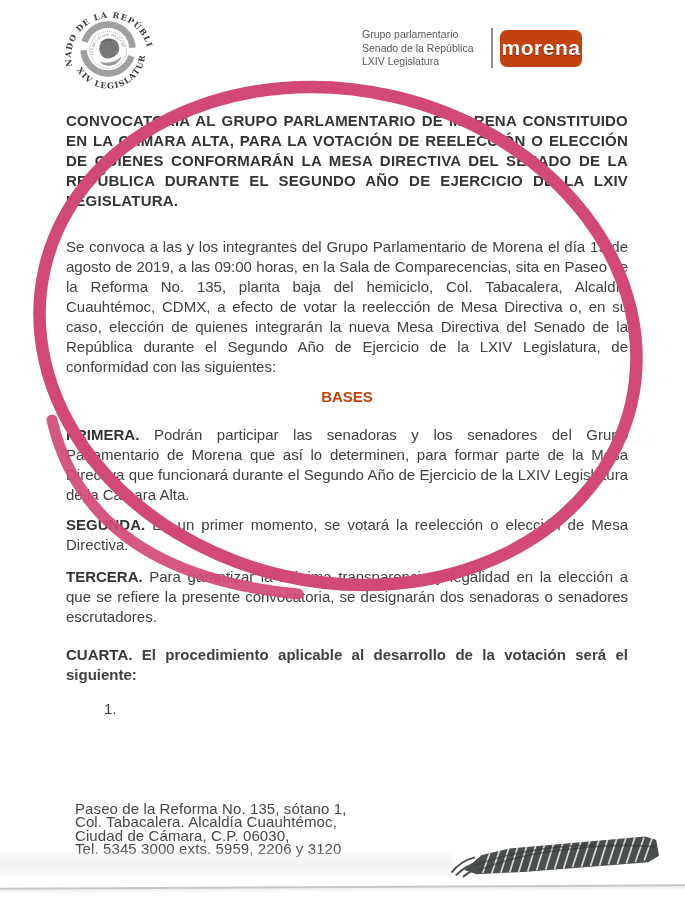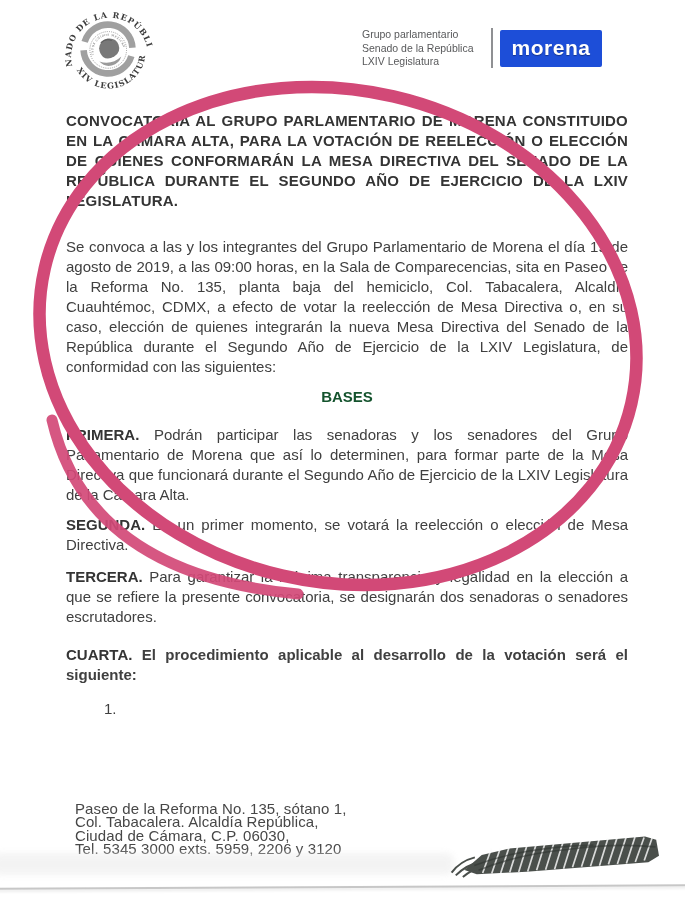--- a/index.html
+++ b/index.html
@@ -9,32 +9,32 @@
   }
   
   .seal{position:absolute;left:58px;top:2px;width:100px;height:94px;transform:rotate(-13deg);}
   .seal svg{width:100%;height:100%;}
   .seal-arc-text{font-family:"DejaVu Serif", serif;font-weight:bold;font-size:8.6px;fill:#3c3c3c;letter-spacing:1.1px;}
   .seal-micro{font-family:"DejaVu Serif", serif;font-size:3.1px;fill:#6e6e6e;letter-spacing:.4px;}
   .gp-block{position:absolute;top:28px;left:362px;display:flex;align-items:center;}
   .gp-lines{width:120px;text-align:left;font-size:10.5px;line-height:13.5px;color:#58595b;}
   .vsep{width:2px;height:40px;background:#8f9093;margin:0 7px 0 9px;}
   .morena{
-    width:102px;height:37px;background:#1d4ed8;border-radius:2px;
+    width:82px;height:37px;background:#c2410c;border-radius:7px;
     display:flex;align-items:center;justify-content:center;
     color:#ffffff;font-weight:bold;font-size:21px;letter-spacing:.5px;
     text-shadow:0 1px 1px rgba(0,0,0,.35);
   }
   
   .doc{position:absolute;left:66px;top:111px;width:562px;}
   .doc p{margin:0;text-align:justify;}
   .title{font-weight:bold;font-size:15px;line-height:20px;color:#343434;letter-spacing:.2px;margin-bottom:26px !important;}
   .para{font-size:15px;line-height:20px;color:#404040;}
   .intro{margin-bottom:10px !important;}
-  .bases-h{font-weight:bold;font-size:15px;line-height:20px;color:#14532d;text-align:center !important;margin-bottom:18px !important;}
+  .bases-h{font-weight:bold;font-size:15px;line-height:20px;color:#c2410c;text-align:center !important;margin-bottom:18px !important;}
   .b0{margin-bottom:10px !important;}
   .b1{margin-bottom:12px !important;}
   .b2{margin-bottom:18px !important;}
   .b3{margin-bottom:14px !important;font-weight:bold;}
   .para strong{color:#343434;}
   .list-item{display:flex;font-size:15px;line-height:20px;color:#404040;}
   .list-item .num{width:22px;margin-left:38px;flex:none;}
   .list-item .li-text{flex:1;text-align:justify;}
   
   .footer{position:absolute;left:75px;top:802px;font-size:15px;line-height:13.4px;color:#474747;letter-spacing:.1px;}
@@ -102,21 +102,21 @@
     <p class="para b1"><strong>SEGUNDA.</strong><span> En un primer momento, se votará la reelección o elección de Mesa Directiva.</span></p>
     <p class="para b2"><strong>TERCERA.</strong><span> Para garantizar la máxima transparencia y legalidad en la elección a que se refiere la presente convocatoria, se designarán dos senadoras o senadores escrutadores.</span></p>
     <p class="para b3"><strong>CUARTA.</strong><span> El procedimiento aplicable al desarrollo de la votación será el siguiente:</span></p>
     <div class="list-item">
       <span class="num">1.</span>
     </div>
   </div>
 
   <div class="footer">
     <div>Paseo de la Reforma No. 135, sótano 1,</div>
-    <div>Col. Tabacalera. Alcaldía República,</div>
+    <div>Col. Tabacalera. Alcaldía Cuauhtémoc,</div>
     <div>Ciudad de Cámara, C.P. 06030,</div>
     <div>Tel. 5345 3000 exts. 5959, 2206 y 3120</div>
   </div>
 
   <div class="scan-band"></div>
   <div class="page-edge"></div>
 
   <svg class="scribble" viewBox="0 0 220 44">
     <g transform="rotate(-3 110 22)">
       <polygon points="16,29 34,15 62,10 198,5 209,9 211,25 200,31 78,34 28,34" fill="#4a4f4b"></polygon>

